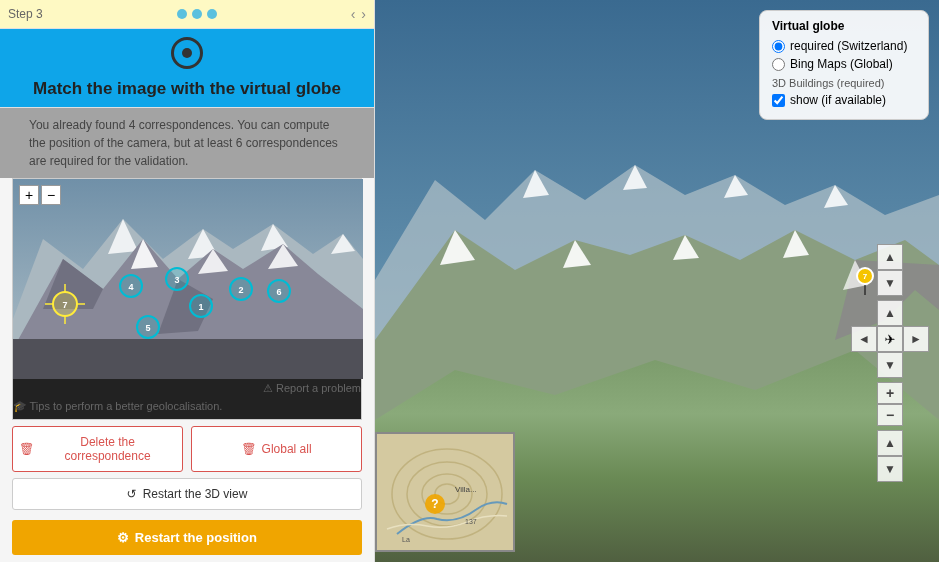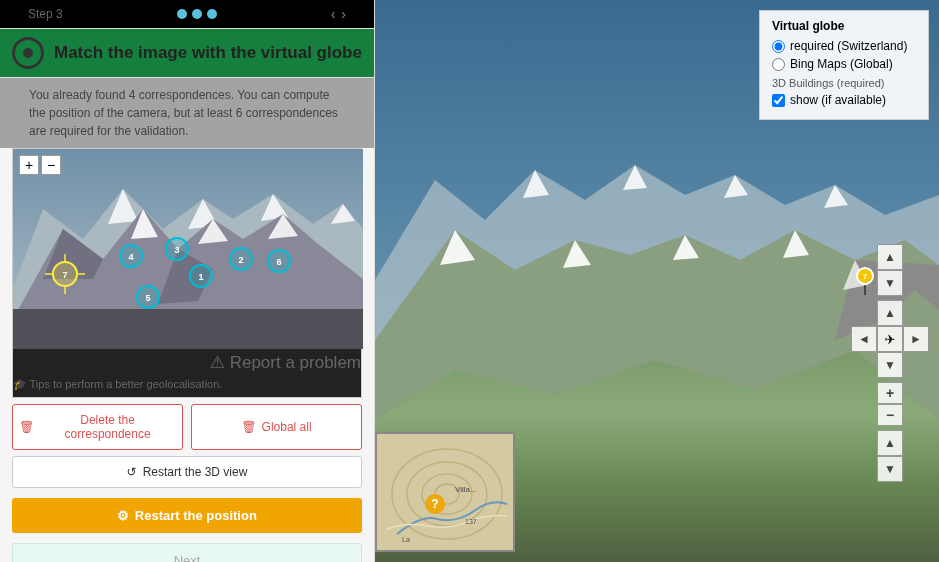--- a/index.html
+++ b/index.html
@@ -13,22 +13,22 @@
       display: flex;
       flex-direction: column;
       height: 562px;
       border-right: 1px solid #ddd;
     }
 
     .step-header {
       display: flex;
       align-items: center;
       justify-content: space-between;
-      padding: 6px 28px;
-      background: #000000;
+      padding: 6px 8px;
+      background: #fef9c3;
       border-bottom: 1px solid #e0e0e0;
     }
 
     .step-label {
       font-size: 12px;
       color: #666;
     }
 
     .step-dots {
       display: flex;
@@ -48,22 +48,23 @@
       gap: 6px;
       font-size: 14px;
       color: #888;
     }
 
     .step-title-row {
       display: flex;
       align-items: center;
       gap: 10px;
       padding: 8px 12px;
-      background: #15803d;
+      background: #0ea5e9;
       border-bottom: 1px solid #e0e0e0;
+      flex-direction: column;
     }
 
     .target-icon {
       width: 32px;
       height: 32px;
       border-radius: 50%;
       border: 3px solid #333;
       display: flex;
       align-items: center;
       justify-content: center;
@@ -135,21 +136,21 @@
       position: absolute;
       top: 0;
       left: 0;
       width: 100%;
       height: 100%;
     }
 
     .report-row {
       text-align: right;
       padding: 3px 0;
-      font-size: 17px;
+      font-size: 11px;
       color: #666;
     }
 
     .tips-row {
       text-align: left;
       padding: 2px 0 6px;
       font-size: 11px;
       color: #666;
     }
 
@@ -243,21 +244,21 @@
       overflow: hidden;
     }
 
     
     .virtual-globe-panel {
       position: absolute;
       top: 10px;
       right: 10px;
       background: rgba(255,255,255,0.92);
       border: 1px solid #ccc;
-      border-radius: 0;
+      border-radius: 8px;
       padding: 8px 12px;
       font-size: 12px;
       z-index: 20;
       min-width: 170px;
     }
 
     .vg-title {
       font-weight: bold;
       margin-bottom: 6px;
       font-size: 12px;

